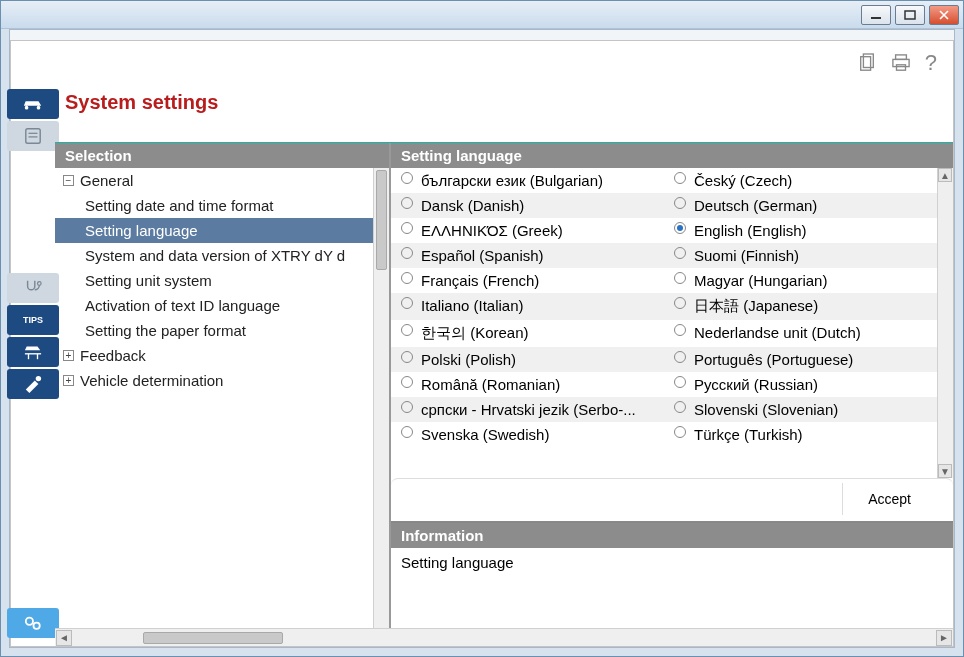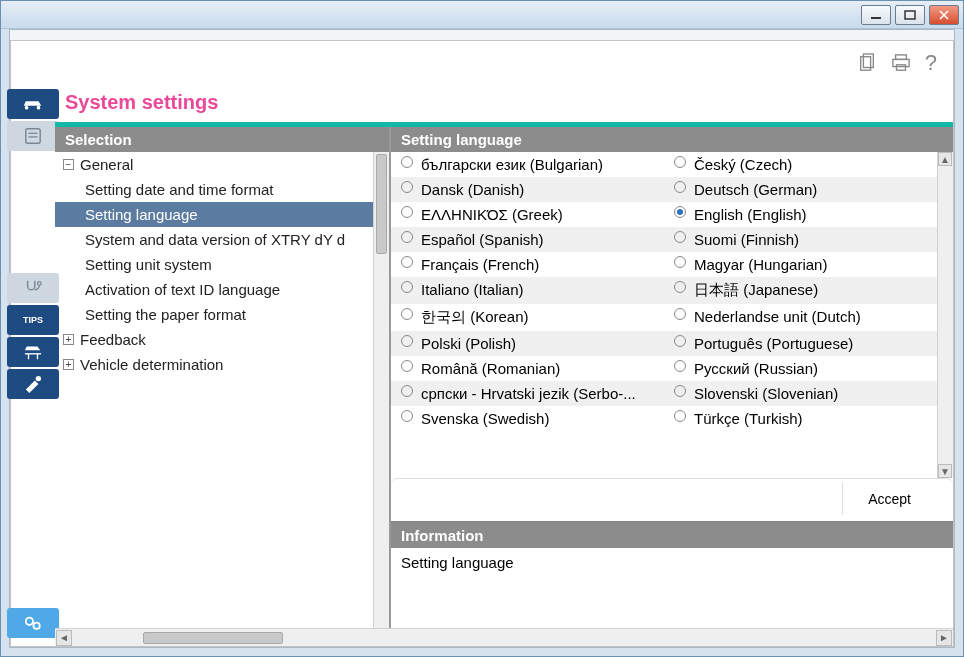--- a/index.html
+++ b/index.html
@@ -23,22 +23,22 @@
   .tt-icon { width:20px; height:22px; color:#7b7b7b; display:flex;align-items:center;justify-content:center;cursor:pointer;}
   .tt-help { font-size:22px; color:#888; cursor:pointer;}
   .appbody { position:absolute; top:44px; left:0; right:0; bottom:0; display:flex; }
   .left-rail { width:44px; background:#fff; display:flex; flex-direction:column; align-items:center; padding-top:4px; gap:0; }
   .rail-btn { width:52px; height:30px; margin-bottom:2px; border-radius:3px; display:flex; align-items:center; justify-content:center; cursor:pointer;}
   .rail-dark { background:#1e4a82; color:#fff; }
   .rail-light { background:#cfd8e0; color:#607080; }
   .rail-bottom { margin-top:auto; margin-bottom:8px;}
   .rail-btn svg { width:22px; height:18px; }
   .main-col { flex:1; display:flex; flex-direction:column; min-width:0;}
-  .page-title { font-size:20px; font-weight:bold; padding:6px 10px 8px 10px; color:#ec4899;}
-  .cols { flex:1; display:flex; border-top:5px solid #14b8a6; min-height:0;}
+  .page-title { font-size:20px; font-weight:bold; padding:6px 10px 8px 10px; color:#b91c1c;}
+  .cols { flex:1; display:flex; border-top:1px solid #14b8a6; min-height:0;margin-top:20px;}
   .col-left { width:336px; display:flex; flex-direction:column; border-right:2px solid #999; }
   .col-right { flex:1; display:flex; flex-direction:column; min-width:0;}
   .panel-head { background:#8c8c8c; color:#fff; font-weight:bold; font-size:15px; padding:4px 10px; }
   .tree-scroll { flex:1; overflow:hidden; position:relative; }
   .tree-scroll .scrollbar-v { position:absolute; right:0; top:0; bottom:0; width:16px; background:#efefef; border-left:1px solid #d0d0d0;}
   .thumb-v { position:absolute; left:2px; right:2px; top:2px; height:100px; background:#c9c9c9; border:1px solid #a9a9a9; border-radius:2px;}
   .tree { font-size:15px; color:#222; }
   .tree .node { padding:4px 6px 4px 8px; display:flex; align-items:center; gap:6px; cursor:pointer; border-bottom:0;}
   .tree .sub { padding-left:30px; }
   .tree .expander { width:11px; height:11px; border:1px solid #888; font-size:10px; line-height:9px; text-align:center; color:#444; background:#fff;}

